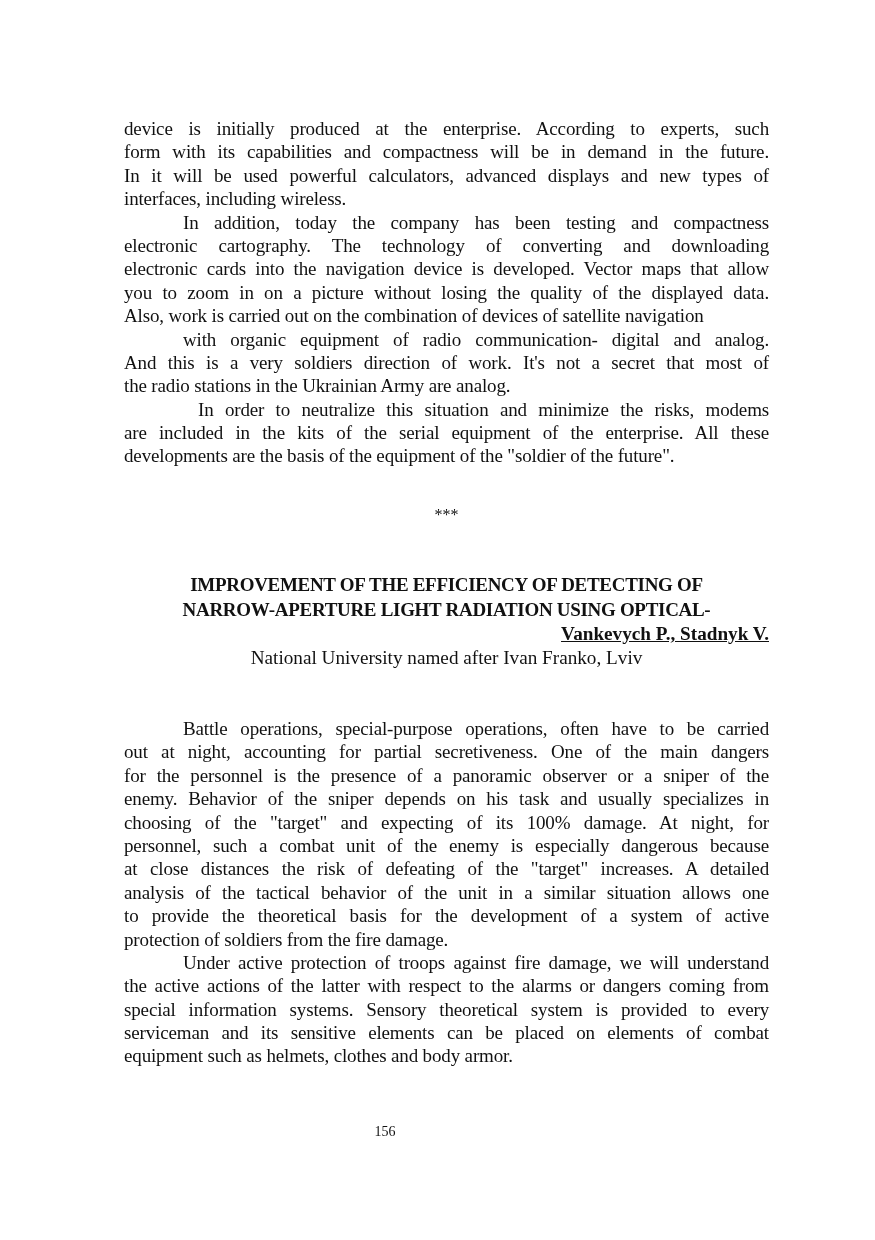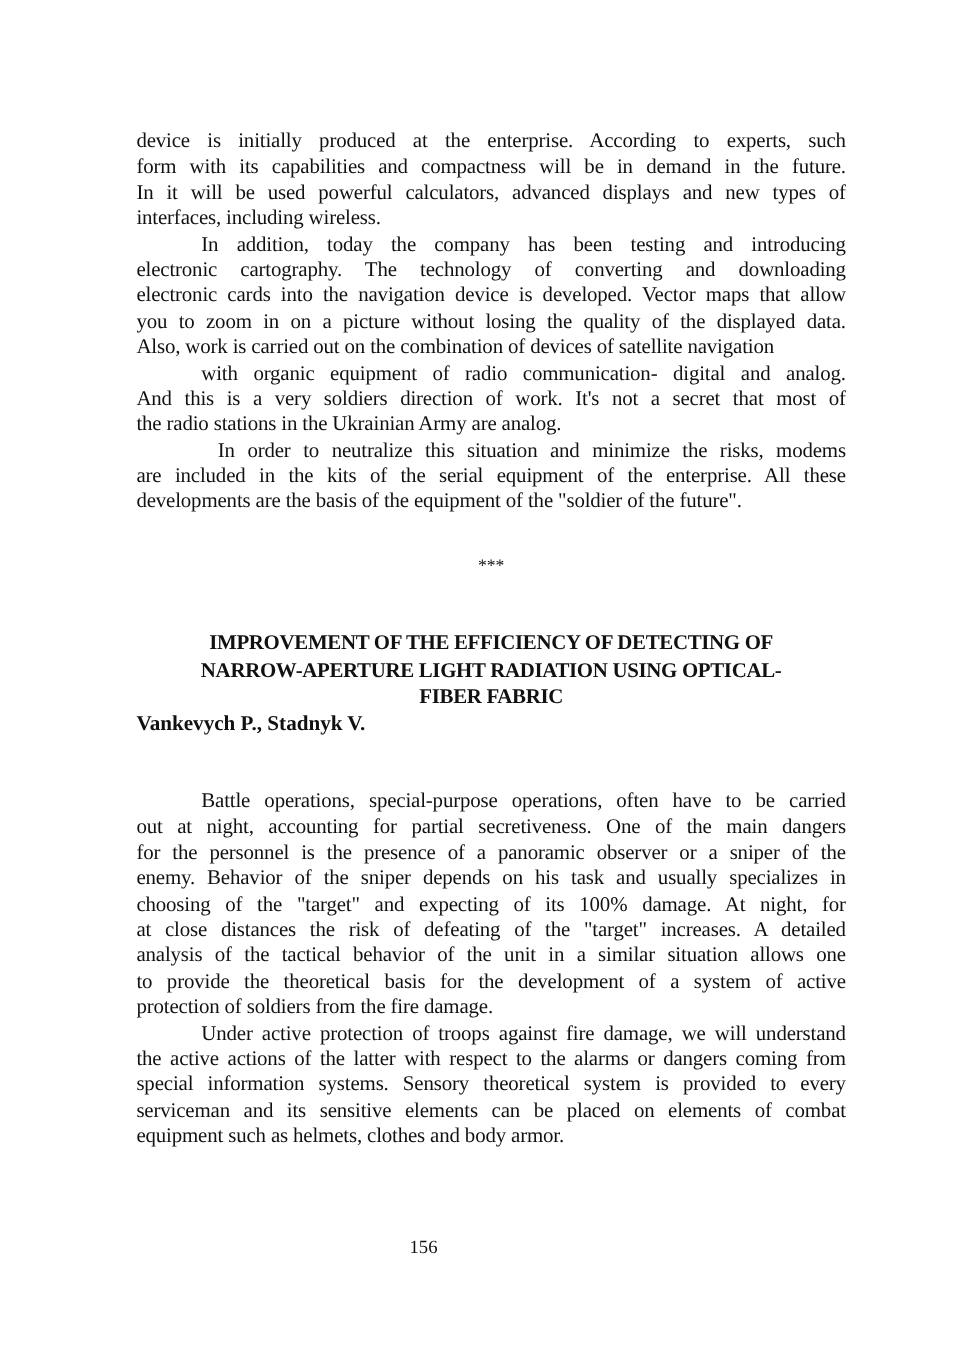--- a/index.html
+++ b/index.html
@@ -59,56 +59,57 @@
       font-size: 19px;
       line-height: 24.5px;
       text-align: center;
       white-space: nowrap;
       letter-spacing: -0.3px;
     }
     .authors {
       font-weight: bold;
       font-size: 19.2px;
       line-height: 24px;
-      text-align: left;
+      text-align: right;
+      text-decoration: underline;
     }
     .affiliation {
       font-size: 19.2px;
       line-height: 24px;
       text-align: center;
     }
     .body2 {
       position: absolute;
       left: 0;
       top: 600px;
       width: 645px;
     }
     .page-number {
       position: absolute;
       left: 0;
       top: 1124px;
       width: 770px;
       text-align: center;
-      font-size: 17px;
+      font-size: 14px;
     }
   </style>
 </head>
 <body>
 
 <div class="page">
 
   <div>
     <div>
       <div class="line">device is initially produced at the enterprise. According to experts, such</div>
       <div class="line">form with its capabilities and compactness will be in demand in the future.</div>
       <div class="line">In it will be used  powerful calculators, advanced displays and new types of</div>
       <div class="line last">interfaces, including wireless.</div>
     </div>
     <div>
-      <div class="line indent">In addition, today the company has been testing and introducing</div>
+      <div class="line indent">In addition, today the company has been testing and compactness</div>
       <div class="line">electronic cartography. The technology of converting and downloading</div>
       <div class="line">electronic cards into the navigation device is developed. Vector maps that allow</div>
       <div class="line">you to zoom in on a picture without losing the quality of the displayed data.</div>
       <div class="line last">Also, work is carried out on the combination of devices of satellite navigation</div>
     </div>
     <div>
       <div class="line indent">with organic equipment of radio communication- digital and analog.</div>
       <div class="line">And this is a very soldiers direction of work. It's not a secret that most of</div>
       <div class="line last">the radio stations in the Ukrainian Army are analog.</div>
     </div>
@@ -117,31 +118,32 @@
       <div class="line">are included in the kits of the serial equipment of the enterprise. All these</div>
       <div class="line last">developments are the basis of the equipment of the "soldier of the future".</div>
     </div>
   </div>
 
   <div class="stars">***</div>
 
   <div class="title-block">
     <div class="title-line">IMPROVEMENT OF THE EFFICIENCY OF DETECTING OF</div>
     <div class="title-line">NARROW-APERTURE LIGHT RADIATION USING OPTICAL-</div>
-    <div class="title-line">FIBER FABRIC</div>
     <div class="authors">Vankevych P., Stadnyk V.</div>
+    <div class="affiliation">National University named after Ivan Franko, Lviv</div>
   </div>
 
   <div class="body2">
     <div>
       <div class="line indent">Battle operations, special-purpose operations, often have to be carried</div>
       <div class="line">out at night, accounting for partial secretiveness. One of the main dangers</div>
       <div class="line">for the personnel is the presence of a panoramic observer or a sniper of the</div>
       <div class="line">enemy. Behavior of the sniper depends on his task and usually specializes in</div>
       <div class="line">choosing of the "target" and expecting of its 100% damage. At night, for</div>
+      <div class="line">personnel, such a combat unit of the enemy is especially dangerous because</div>
       <div class="line">at close distances the risk of defeating of the "target" increases. A detailed</div>
       <div class="line">analysis of the tactical behavior of the unit in a similar situation allows one</div>
       <div class="line">to provide the theoretical basis for the development of a system of active</div>
       <div class="line last">protection of soldiers from the fire damage.</div>
     </div>
     <div>
       <div class="line indent">Under active protection of troops against fire damage, we will understand</div>
       <div class="line">the active actions of the latter with respect to the alarms or dangers coming from</div>
       <div class="line">special information systems. Sensory theoretical system is provided to every</div>
       <div class="line">serviceman and its sensitive elements can be placed on elements of combat</div>

